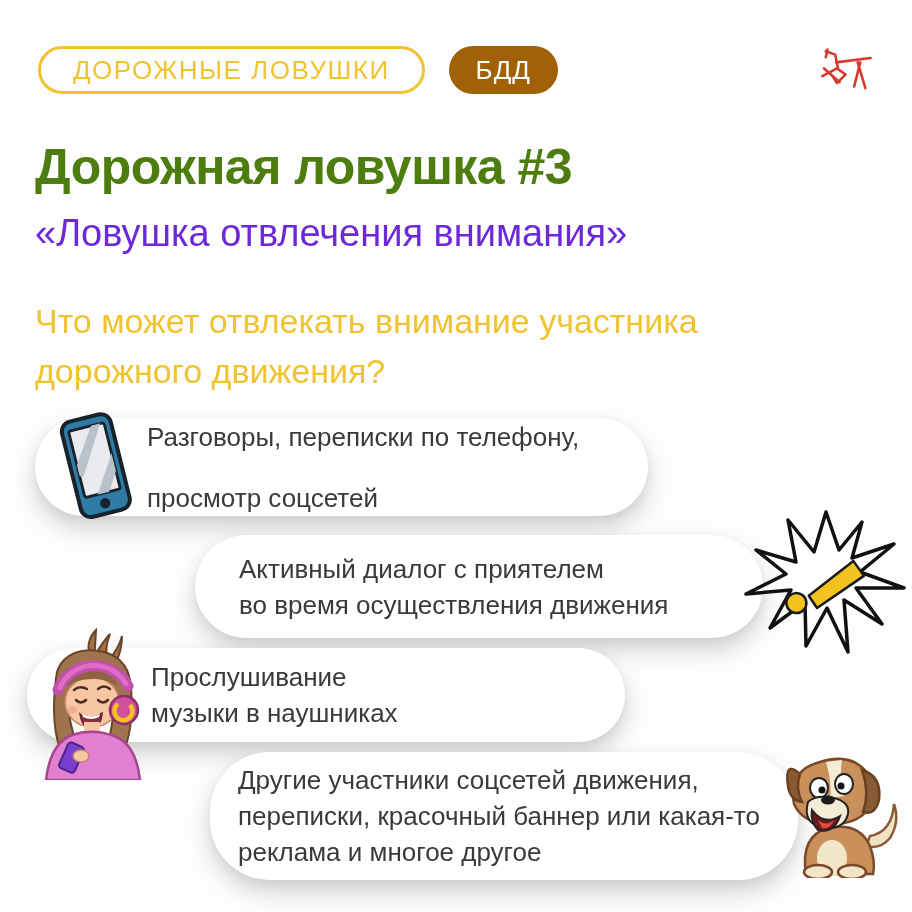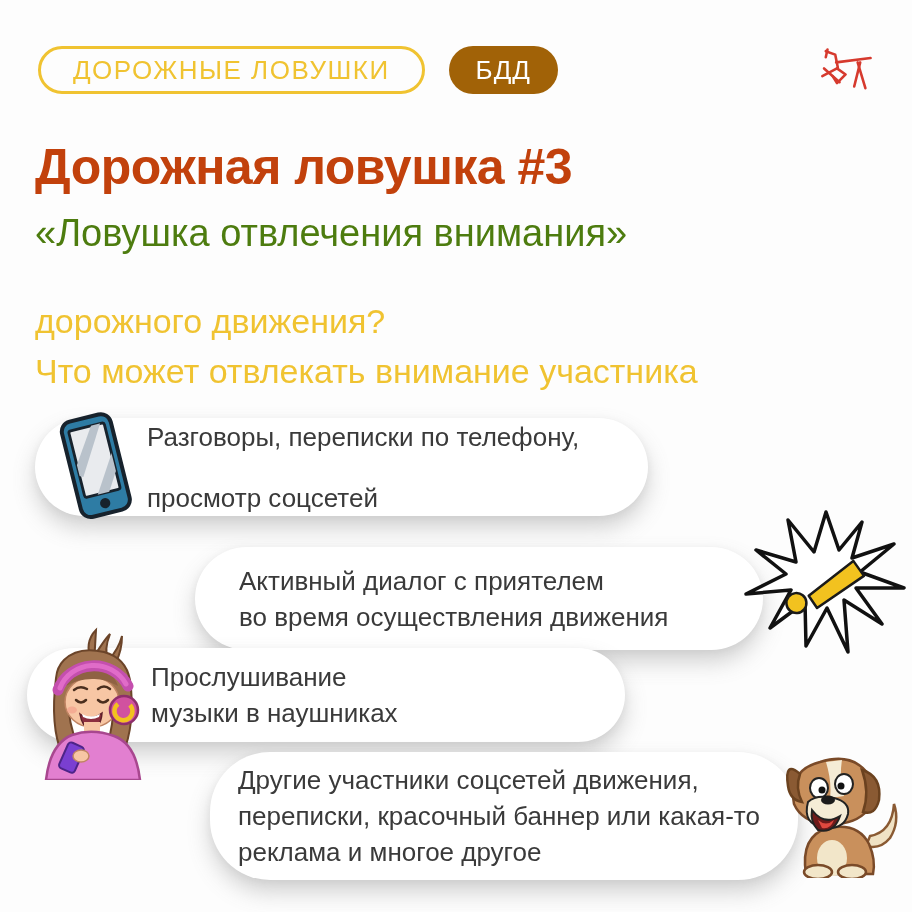--- a/index.html
+++ b/index.html
@@ -22,41 +22,41 @@
   }
   .pill.filled{
     background:#a16207;color:#ffffff;padding:0 27px;font-weight:500;letter-spacing:1px;
   }
 
   .logo{position:absolute;right:38px;top:42px;width:62px;height:58px;}
 
   
   .title{
     position:absolute;left:35px;top:138px;width:840px;
-    font-size:50px;font-weight:700;color:#c2410c;letter-spacing:-0.5px;
+    font-size:50px;font-weight:700;color:#4d7c0f;letter-spacing:-0.5px;
   }
   .subtitle{
     position:absolute;left:35px;top:212px;width:840px;
-    font-size:38px;font-weight:400;color:#4d7c0f;
+    font-size:38px;font-weight:400;color:#6d28d9;
   }
   .question{
     position:absolute;left:35px;top:296px;width:800px;
     font-size:34px;font-weight:400;color:#F0C331;line-height:50px;
   }
 
   
   .card{
     position:absolute;background:#ffffff;border-radius:60px;
     box-shadow:0 12px 22px rgba(110,110,110,0.30), 0 2px 8px rgba(0,0,0,0.05);
     display:flex;flex-direction:column;justify-content:center;box-sizing:border-box;
     z-index:1;
   }
   .card .line{font-size:26px;color:#3a3a3a;line-height:36px;white-space:nowrap;}
   .card1{left:35px;top:418px;width:613px;height:98px;padding-left:112px;gap:25px;}
-  .card2{left:195px;top:535px;width:568px;height:103px;padding-left:44px;margin-top:12px;}
+  .card2{left:195px;top:535px;width:568px;height:103px;padding-left:44px;}
   .card3{left:27px;top:648px;width:598px;height:94px;padding-left:124px;}
   .card4{left:210px;top:752px;width:588px;height:128px;padding-left:28px;}
 
   .float-art{position:absolute;z-index:2;}
   .art-phone{left:38px;top:410px;width:114px;height:114px;}
   .art-burst{left:742px;top:508px;width:166px;height:148px;}
   .art-girl{left:18px;top:626px;width:142px;height:154px;}
   .art-dog{left:766px;top:742px;width:140px;height:136px;}
 </style>
 </head>
@@ -82,22 +82,22 @@
       <path d="M14,29 L32,45"></path>
       <path d="M29,29 L39,36 L29,46 L24,38"></path>
       <path d="M53,22 L62,52"></path>
       <path d="M56,22 L49,50"></path>
     </g>
   </svg>
 
   <div class="title">Дорожная ловушка #3</div>
   <div class="subtitle">«Ловушка отвлечения внимания»</div>
   <div class="question">
+    <div>Что может отвлекать внимание участника</div>
     <div>дорожного движения?</div>
-    <div>Что может отвлекать внимание участника</div>
   </div>
 
   <div class="card card1">
     <div class="line">Разговоры, переписки по телефону,</div>
     <div class="line">просмотр соцсетей</div>
   </div>
   <svg class="float-art art-phone" viewBox="0 0 100 100">
     <g transform="rotate(-14 50 50)">
       <rect x="29" y="6" width="44" height="86" rx="9" fill="#2E7CA4" stroke="#17222C" stroke-width="3.5"></rect>
       <rect x="35" y="14" width="32" height="60" rx="2" fill="#E9EBEE" stroke="#17222C" stroke-width="2.5"></rect>

